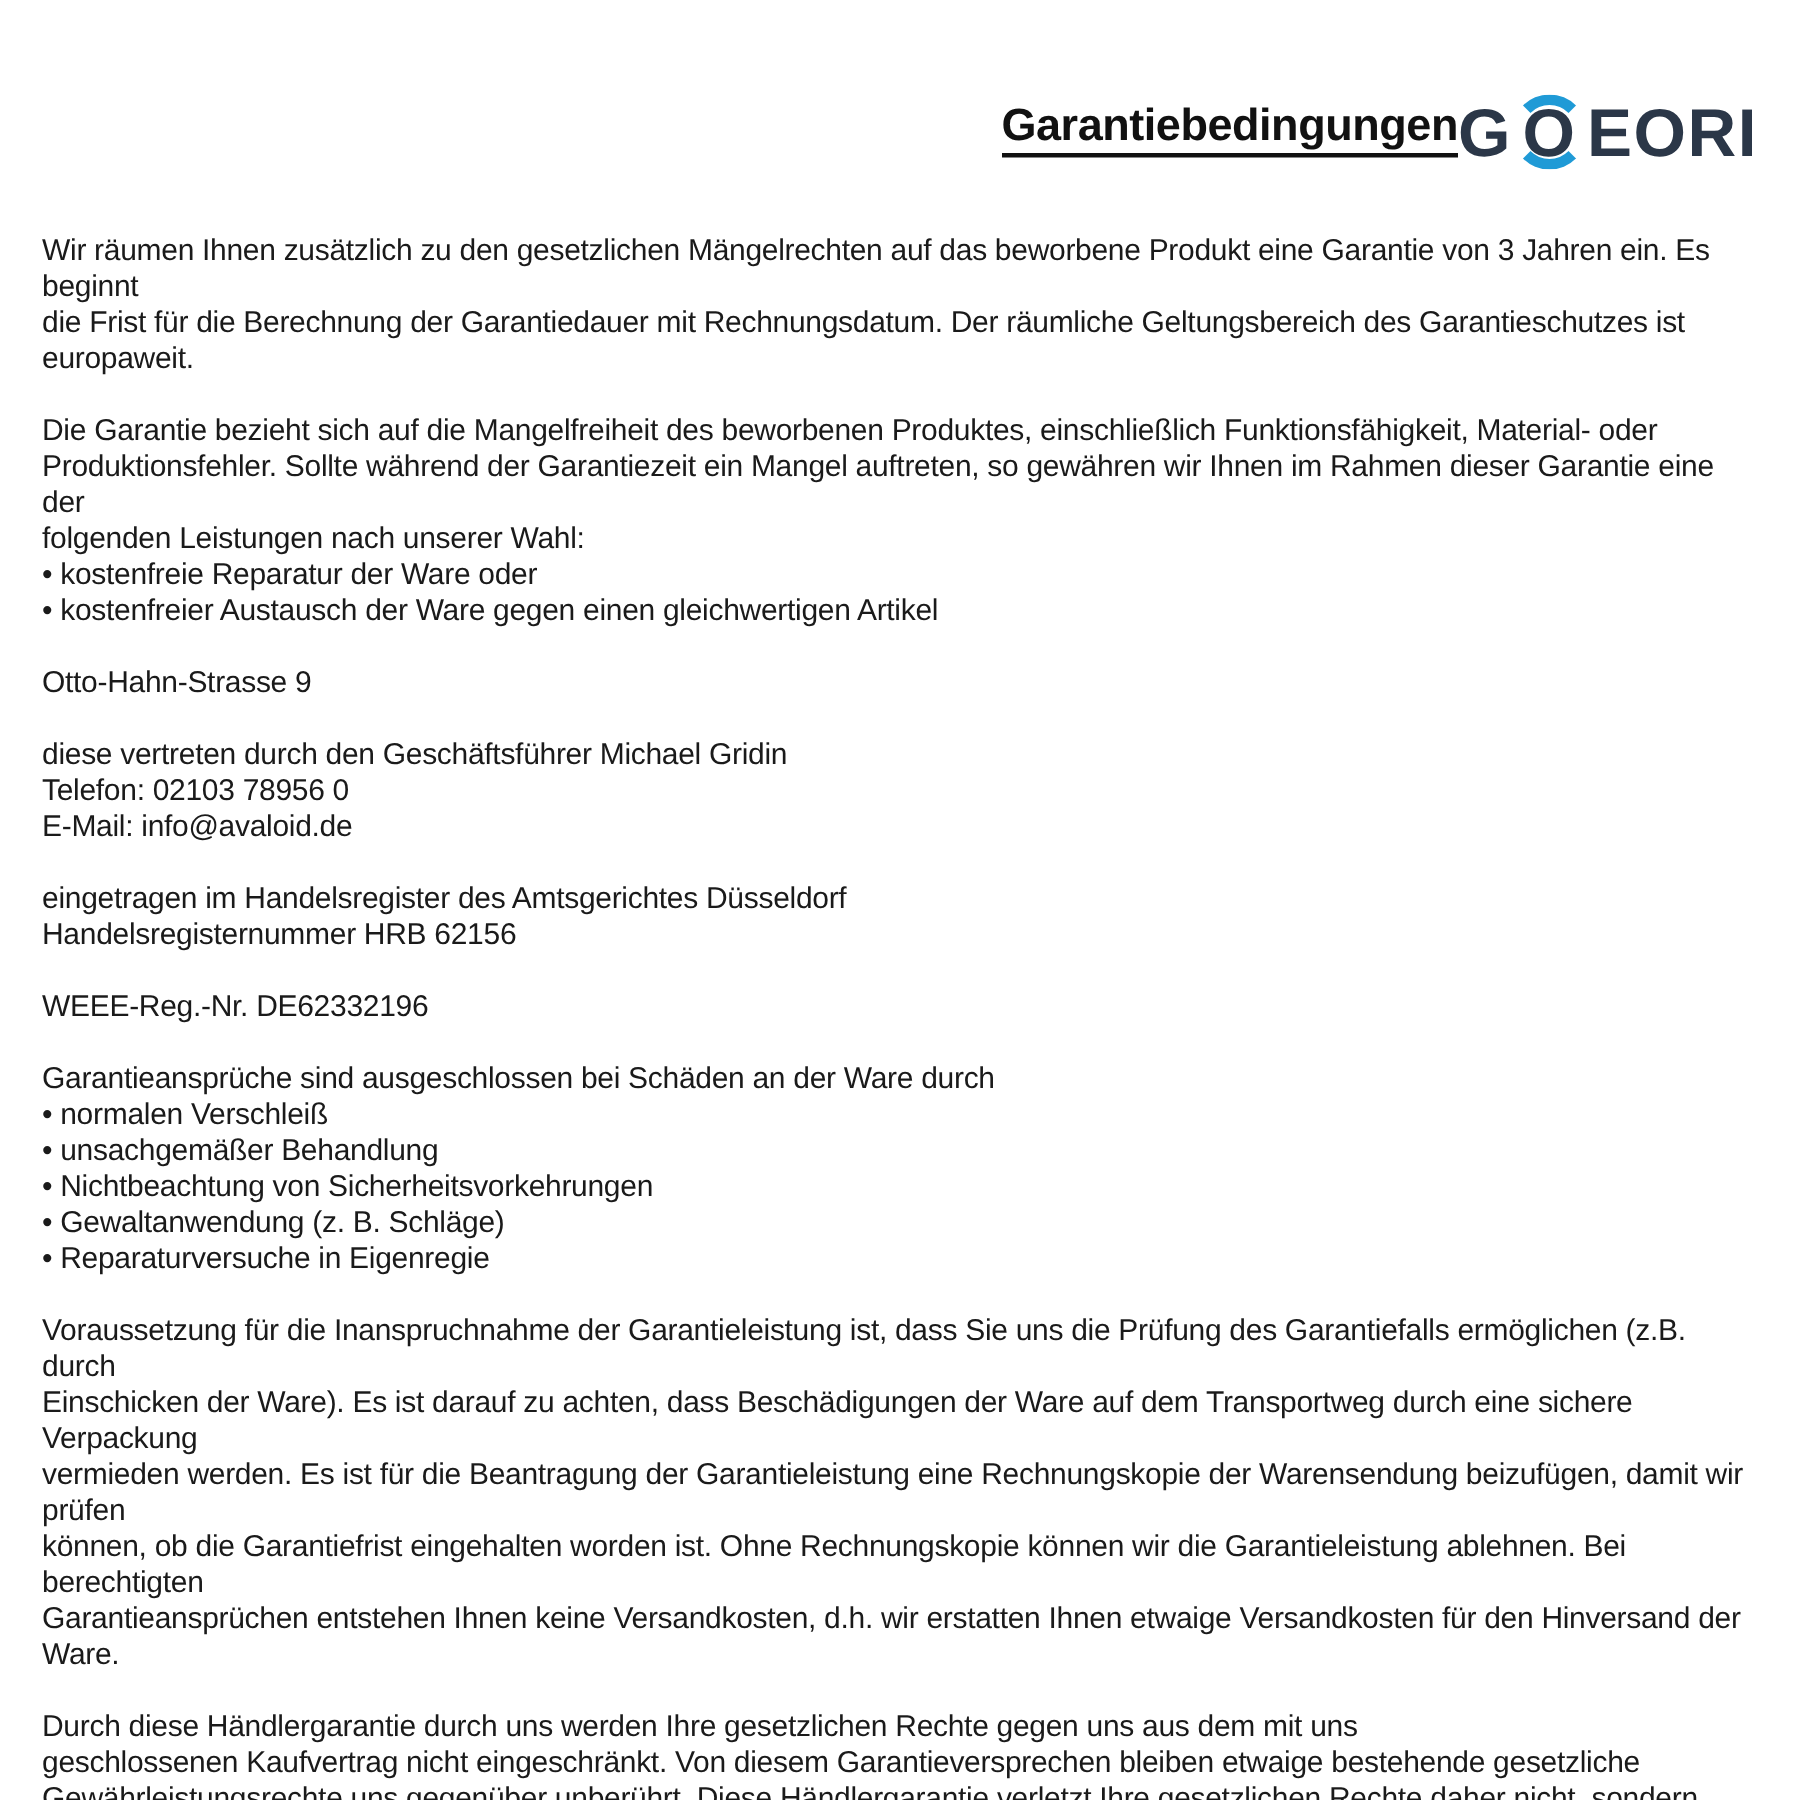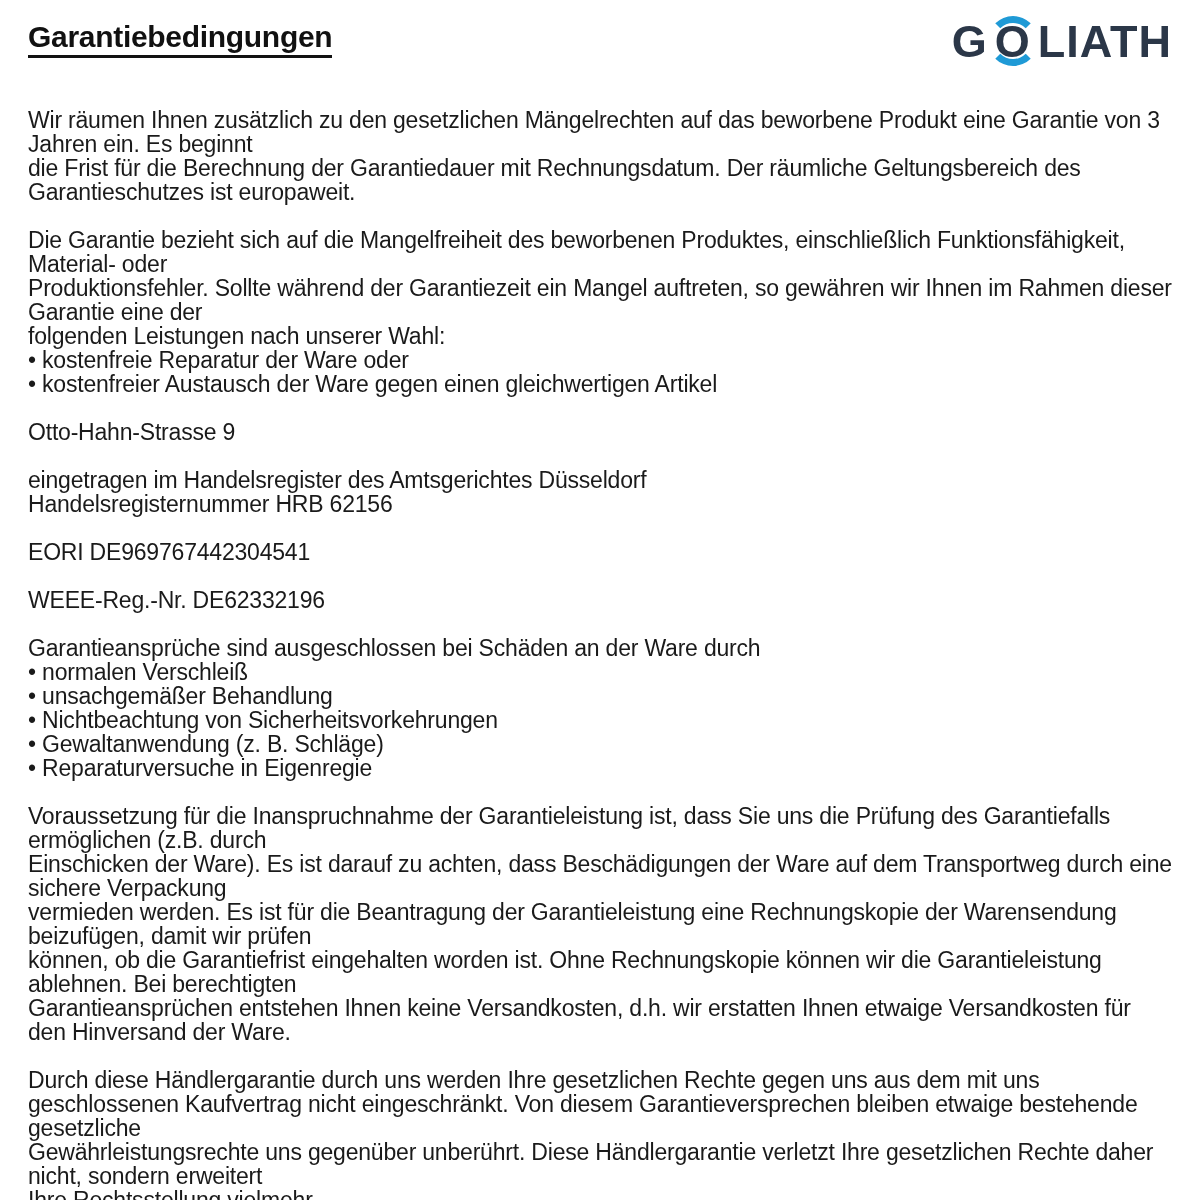--- a/index.html
+++ b/index.html
@@ -8,22 +8,23 @@
     background: #ffffff;
     font-family: "Liberation Sans", "DejaVu Sans", sans-serif;
     color: #1a1a1a;
     overflow: hidden;
   }
   .page { padding: 0 28px; }
 
   
   .header-row {
     display: flex;
-    justify-content: space-between;
+    justify-content: flex-end;
     align-items: flex-start;
+    margin-top: 47px;
   }
   h1.doc-title {
     margin-top: 20px;
     font-size: 30px;
     font-weight: bold;
     letter-spacing: -0.3px;
     color: #111111;
     display: inline-block;
     border-bottom: 3px solid #111111;
     padding-bottom: 2px;
@@ -59,21 +60,21 @@
     width: 50px; height: 50px;
     transform: translate(-50%, -50%);
     border-radius: 50%;
     border: 7px solid #1f9ad6;
     border-left-color: transparent;
     border-right-color: transparent;
   }
 
   
   .textblock {
-    font-size: 23px;
+    font-size: 20px;
     line-height: 24px;
     letter-spacing: -0.2px;
     white-space: pre-line;
     margin-top: 24px;
   }
   .first-block { margin-top: 36px; }
   .bold-line { font-weight: bold; display: block; }
   .plain-line { display: block; }
 </style>
 </head>
@@ -83,43 +84,45 @@
 
   <div class="header-row">
     <h1 class="doc-title">Garantiebedingungen</h1>
 
     <div class="logo">
       <span class="lg-letter">G</span>
       <span class="o-wrap">
         <span class="o-ring"></span>
         <span class="lg-letter">O</span>
       </span>
-      <span class="lg-letter">LIATH</span>
+      <span class="lg-letter">EORI</span>
     </div>
   </div>
 
   <p class="textblock first-block">Wir räumen Ihnen zusätzlich zu den gesetzlichen Mängelrechten auf das beworbene Produkt eine Garantie von 3 Jahren ein. Es beginnt
 die Frist für die Berechnung der Garantiedauer mit Rechnungsdatum. Der räumliche Geltungsbereich des Garantieschutzes ist europaweit.</p>
 
   <p class="textblock">Die Garantie bezieht sich auf die Mangelfreiheit des beworbenen Produktes, einschließlich Funktionsfähigkeit, Material- oder
 Produktionsfehler. Sollte während der Garantiezeit ein Mangel auftreten, so gewähren wir Ihnen im Rahmen dieser Garantie eine der
 folgenden Leistungen nach unserer Wahl:
 • kostenfreie Reparatur der Ware oder
 • kostenfreier Austausch der Ware gegen einen gleichwertigen Artikel</p>
 
   <p class="textblock"></p>
 
   <p class="textblock">Otto-Hahn-Strasse 9</p>
 
 
+  <p class="textblock">diese vertreten durch den Geschäftsführer Michael Gridin
+Telefon: 02103 78956 0
+E-Mail: info@avaloid.de</p>
 
   <p class="textblock">eingetragen im Handelsregister des Amtsgerichtes Düsseldorf
 Handelsregisternummer HRB 62156</p>
 
-  <p class="textblock">EORI DE969767442304541</p>
 
   <p class="textblock">WEEE-Reg.-Nr. DE62332196</p>
 
 
   <p class="textblock">Garantieansprüche sind ausgeschlossen bei Schäden an der Ware durch
 • normalen Verschleiß
 • unsachgemäßer Behandlung
 • Nichtbeachtung von Sicherheitsvorkehrungen
 • Gewaltanwendung (z. B. Schläge)
 • Reparaturversuche in Eigenregie</p>

